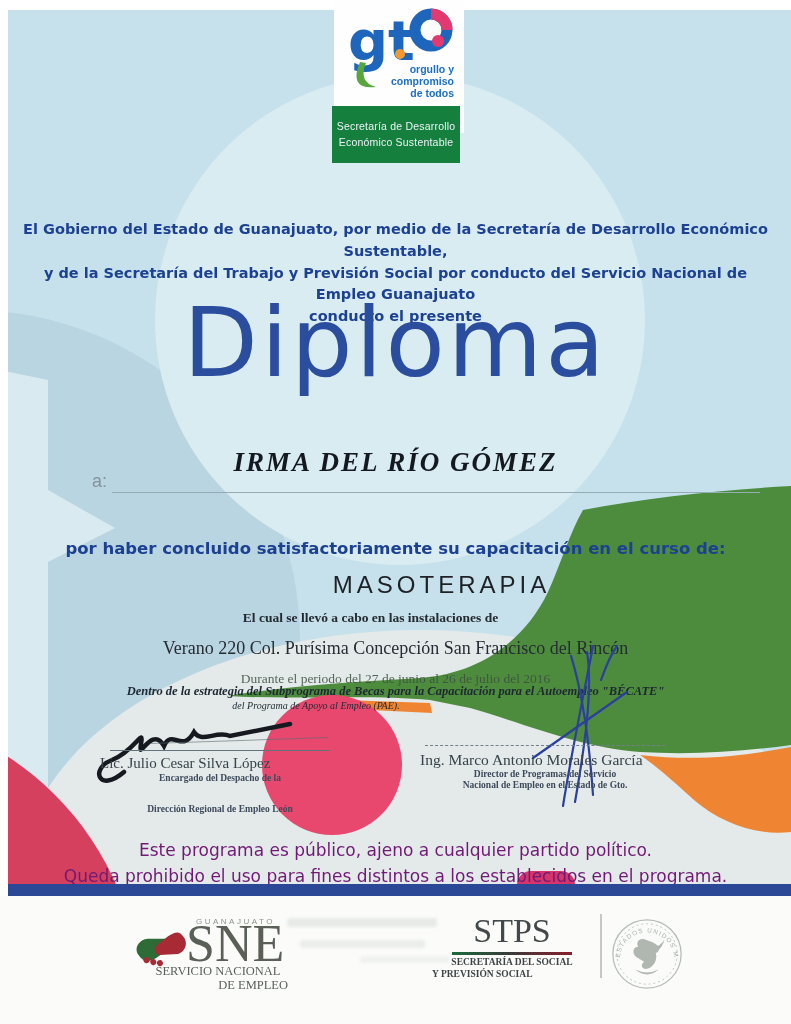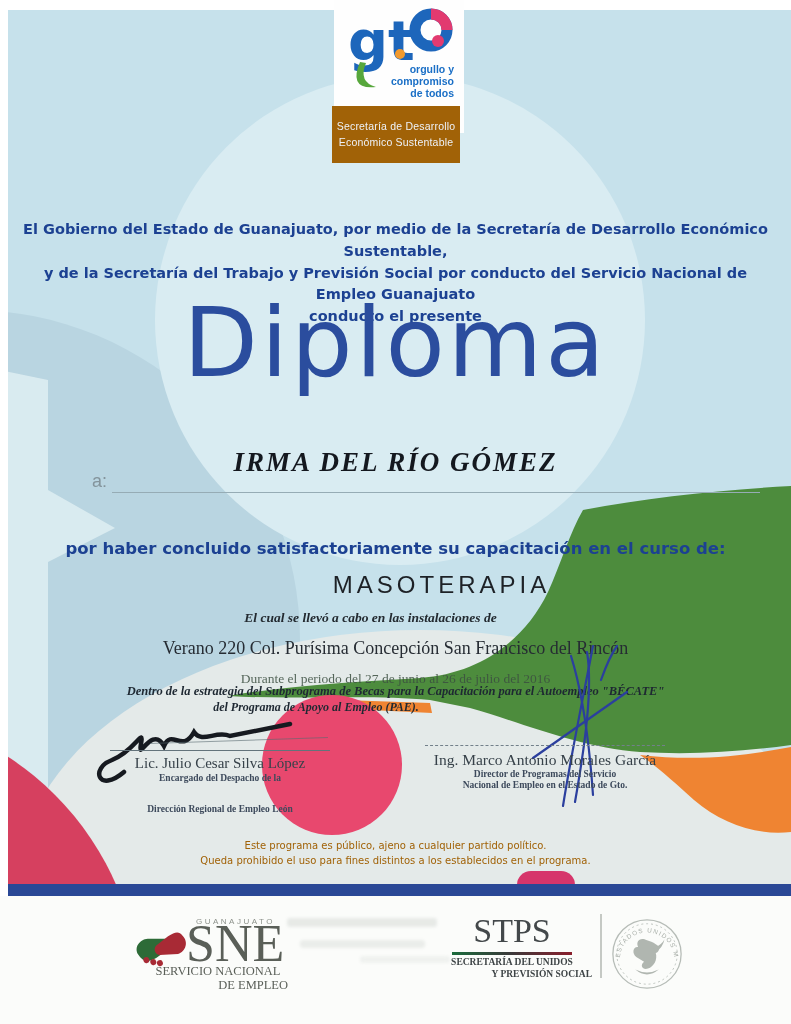--- a/index.html
+++ b/index.html
@@ -6,82 +6,82 @@
   #page{position:relative;width:791px;height:1024px;background:#ffffff;overflow:hidden;
         font-family:"Liberation Sans",sans-serif;}
   .abs{position:absolute;}
 
   
   #panel{left:8px;top:10px;width:783px;height:874px;background:#c6e1eb;overflow:hidden;}
   #bgshapes{position:absolute;left:0;top:0;}
 
   
   #logo-box{left:334px;top:0;width:130px;height:133px;background:#fefefe;z-index:5;}
-  #badge{left:332px;top:106px;width:128px;height:57px;background:#a16207;z-index:5;
+  #badge{left:332px;top:106px;width:128px;height:57px;background:#15803d;z-index:5;
          display:flex;flex-direction:column;justify-content:center;align-items:center;}
   #badge span{color:#eef2f8;font-size:10.5px;line-height:1.45;letter-spacing:.2px;}
 
   .content{z-index:3;}
   #intro{left:20px;top:219px;width:751px;text-align:center;color:#1c4192;
          font-family:"DejaVu Sans",sans-serif;font-weight:bold;font-size:14.5px;line-height:1.5;}
   #title{left:0;top:286px;width:791px;text-align:center;color:#2b4d9e;
          font-family:"DejaVu Sans",sans-serif;font-weight:normal;font-size:97px;letter-spacing:3px;}
   #name{left:0;top:447px;width:791px;text-align:center;color:#14181f;
         font-family:"Liberation Serif",serif;font-style:italic;font-weight:bold;
         font-size:27px;letter-spacing:2px;}
   #a-label{left:92px;top:471px;color:#84949c;font-size:18px;}
   #a-line{left:112px;top:492px;width:648px;border-bottom:1.5px solid #96acb5;}
 
   #completion{left:0;top:539px;width:791px;text-align:center;color:#1c4192;
               font-family:"DejaVu Sans",sans-serif;font-weight:bold;font-size:16.5px;}
   #course{left:0;top:571px;width:791px;text-align:center;color:#1d2126;
           font-family:Liberation Sans, sans-serif;font-size:24px;letter-spacing:4px;padding-left:46px;}
   #venue-intro{left:0;top:610px;width:741px;text-align:center;color:#232a30;
-               font-family:"Liberation Serif",serif;font-weight:bold;font-style:italic;font-size:13.5px;}
+               font-family:"Liberation Serif",serif;font-weight:bold;font-size:13.5px;}
   #venue{left:0;top:638px;width:791px;text-align:center;color:#262c33;
          font-family:"Liberation Serif",serif;font-size:18px;}
   #period{left:0;top:663px;width:791px;text-align:center;color:#3c4f41;opacity:.85;
           font-family:"Liberation Serif",serif;font-size:13.5px;margin-top:8px;}
   #program1{left:0;top:684px;width:791px;text-align:center;color:#1e2832;
             font-family:"Liberation Serif",serif;font-weight:bold;font-style:italic;font-size:12.5px;}
   #program2{left:0;top:700px;width:632px;text-align:center;color:#1e2832;
-            font-family:"Liberation Serif",serif;font-weight:bold;font-style:italic;font-size:12px;}
+            font-family:"Liberation Serif",serif;font-weight:normal;font-style:italic;font-size:10px;}
 
   
   .sigline{border-top:1.2px solid #63737b;}
   #sig-left-line{left:110px;top:750px;width:220px;}
   #sig-right-line{left:425px;top:745px;width:240px;border-top:1.2px dashed #72808a;}
-  .signame{text-align:center;font-family:"Liberation Serif",serif;color:#37424a;font-size:15px;}
+  .signame{text-align:left;font-family:"Liberation Serif",serif;color:#37424a;font-size:15px;}
   .sigtitle{text-align:center;font-family:"Liberation Serif",serif;color:#3d4a5c;
             font-weight:bold;font-size:9.5px;line-height:1.2;}
   #sig-left-name{left:100px;top:755px;width:240px;}
   #sig-left-t1{left:100px;top:773px;width:240px;}
   #sig-left-t2{left:100px;top:784px;width:240px;margin-top:20px;}
   #sig-right-name{left:420px;top:751px;width:250px;font-size:15.5px;}
   #sig-right-t1{left:420px;top:769px;width:250px;}
   #sig-right-t2{left:420px;top:780px;width:250px;}
   #sig-strike{left:150px;top:740px;width:178px;height:1px;background:#5a6a72;opacity:.6;transform:rotate(-2deg);}
 
-  #disclaimer{left:0;top:838px;width:791px;text-align:center;color:#a16207;
-              font-family:"DejaVu Sans",sans-serif;font-size:10px;line-height:1.5;}
+  #disclaimer{left:0;top:838px;width:791px;text-align:center;color:#701a75;
+              font-family:"DejaVu Sans",sans-serif;font-size:17px;line-height:1.5;}
 
   #pink-bump{left:517px;top:871px;width:58px;height:14px;border-radius:29px 29px 0 0;background:#d6356b;z-index:2;}
   #blue-bar{left:8px;top:884px;width:783px;height:12px;background:#2a4896;z-index:4;}
 
   
   #footer{left:0;top:896px;width:791px;height:152px;background:#fbfcfa;padding-left:24px;}
   .ghost{background:#8f9a92;filter:blur(1.5px);border-radius:3px;}
   #sne-state{left:196px;top:917px;font-size:8px;letter-spacing:2.5px;color:#8d928b;}
   #sne-acronym{left:186px;top:918px;font-family:"Liberation Serif",serif;font-size:52px;line-height:1;color:#5a5f58;}
   #sne-l1{left:148px;top:964px;width:140px;text-align:center;font-family:Liberation Serif, serif;font-size:12.5px;color:#5a5f58;}
   #sne-l2{left:148px;top:978px;width:140px;text-align:right;font-family:"Liberation Serif",serif;font-size:12.5px;color:#5a5f58;}
   #stps-acronym{left:442px;top:912px;width:140px;text-align:center;font-family:"Liberation Serif",serif;font-size:34px;color:#43484a;}
   #stps-underline{left:452px;top:952px;width:120px;height:3px;background:linear-gradient(to right,#1b6b3c,#3a3a3a 48%,#8a1f2c);}
   #stps-l1{left:432px;top:957px;width:160px;text-align:center;font-family:"Liberation Serif",serif;font-weight:bold;font-size:9.5px;color:#3e4446;}
-  #stps-l2{left:432px;top:969px;width:160px;text-align:right;font-family:"Liberation Serif",serif;font-weight:bold;font-size:9.5px;color:#3e4446;}
+  #stps-l2{left:432px;top:969px;width:160px;text-align:left;font-family:"Liberation Serif",serif;font-weight:bold;font-size:9.5px;color:#3e4446;}
   #divider{left:600px;top:914px;width:1.5px;height:64px;background:#c5c9c4;}
 </style>
 </head>
 <body>
 
 <div id="page">
 
   <div id="panel" class="abs">
     <svg id="bgshapes" width="783" height="874" viewBox="0 0 783 874">
       <circle cx="-38" cy="630" r="330" fill="#b9d5e1"></circle>
@@ -185,21 +185,21 @@
         <circle cx="22" cy="37" r="3" fill="#a82a35"></circle>
       </g>
     </svg>
     <div class="abs" id="sne-state" style="left:196px;top:21px;">GUANAJUATO</div>
     <div class="abs" id="sne-acronym" style="left:186px;top:22px;">SNE</div>
     <div class="abs" id="sne-l1" style="left:148px;top:68px;">SERVICIO NACIONAL</div>
     <div class="abs" id="sne-l2" style="left:148px;top:82px;">DE EMPLEO</div>
 
     <div class="abs" id="stps-acronym" style="left:442px;top:16px;">STPS</div>
     <div class="abs" id="stps-underline" style="left:452px;top:56px;"></div>
-    <div class="abs" id="stps-l1" style="left:432px;top:61px;">SECRETARÍA DEL UNIDOS</div>
+    <div class="abs" id="stps-l1" style="left:432px;top:61px;">SECRETARÍA DEL SOCIAL</div>
     <div class="abs" id="stps-l2" style="left:432px;top:73px;">Y PREVISIÓN SOCIAL</div>
 
     <div class="abs" id="divider" style="left:600px;top:18px;"></div>
 
     <svg class="abs" style="left:608px;top:12px;" width="78" height="88" viewBox="0 0 80 88">
       <circle cx="40" cy="46" r="35" fill="none" stroke="#b6bcb7" stroke-width="1.3"></circle>
       <circle cx="40" cy="46" r="31" fill="none" stroke="#bcc2bd" stroke-width="1" stroke-dasharray="2 3"></circle>
       <path id="sealArc" d="M 12,52 A 28,28 0 1 1 68,52" fill="none"></path>
       <text font-size="6.5" fill="#a9afa9" letter-spacing="1.2">
         <textPath href="#sealArc" startOffset="2">ESTADOS UNIDOS MEXICANOS</textPath>

